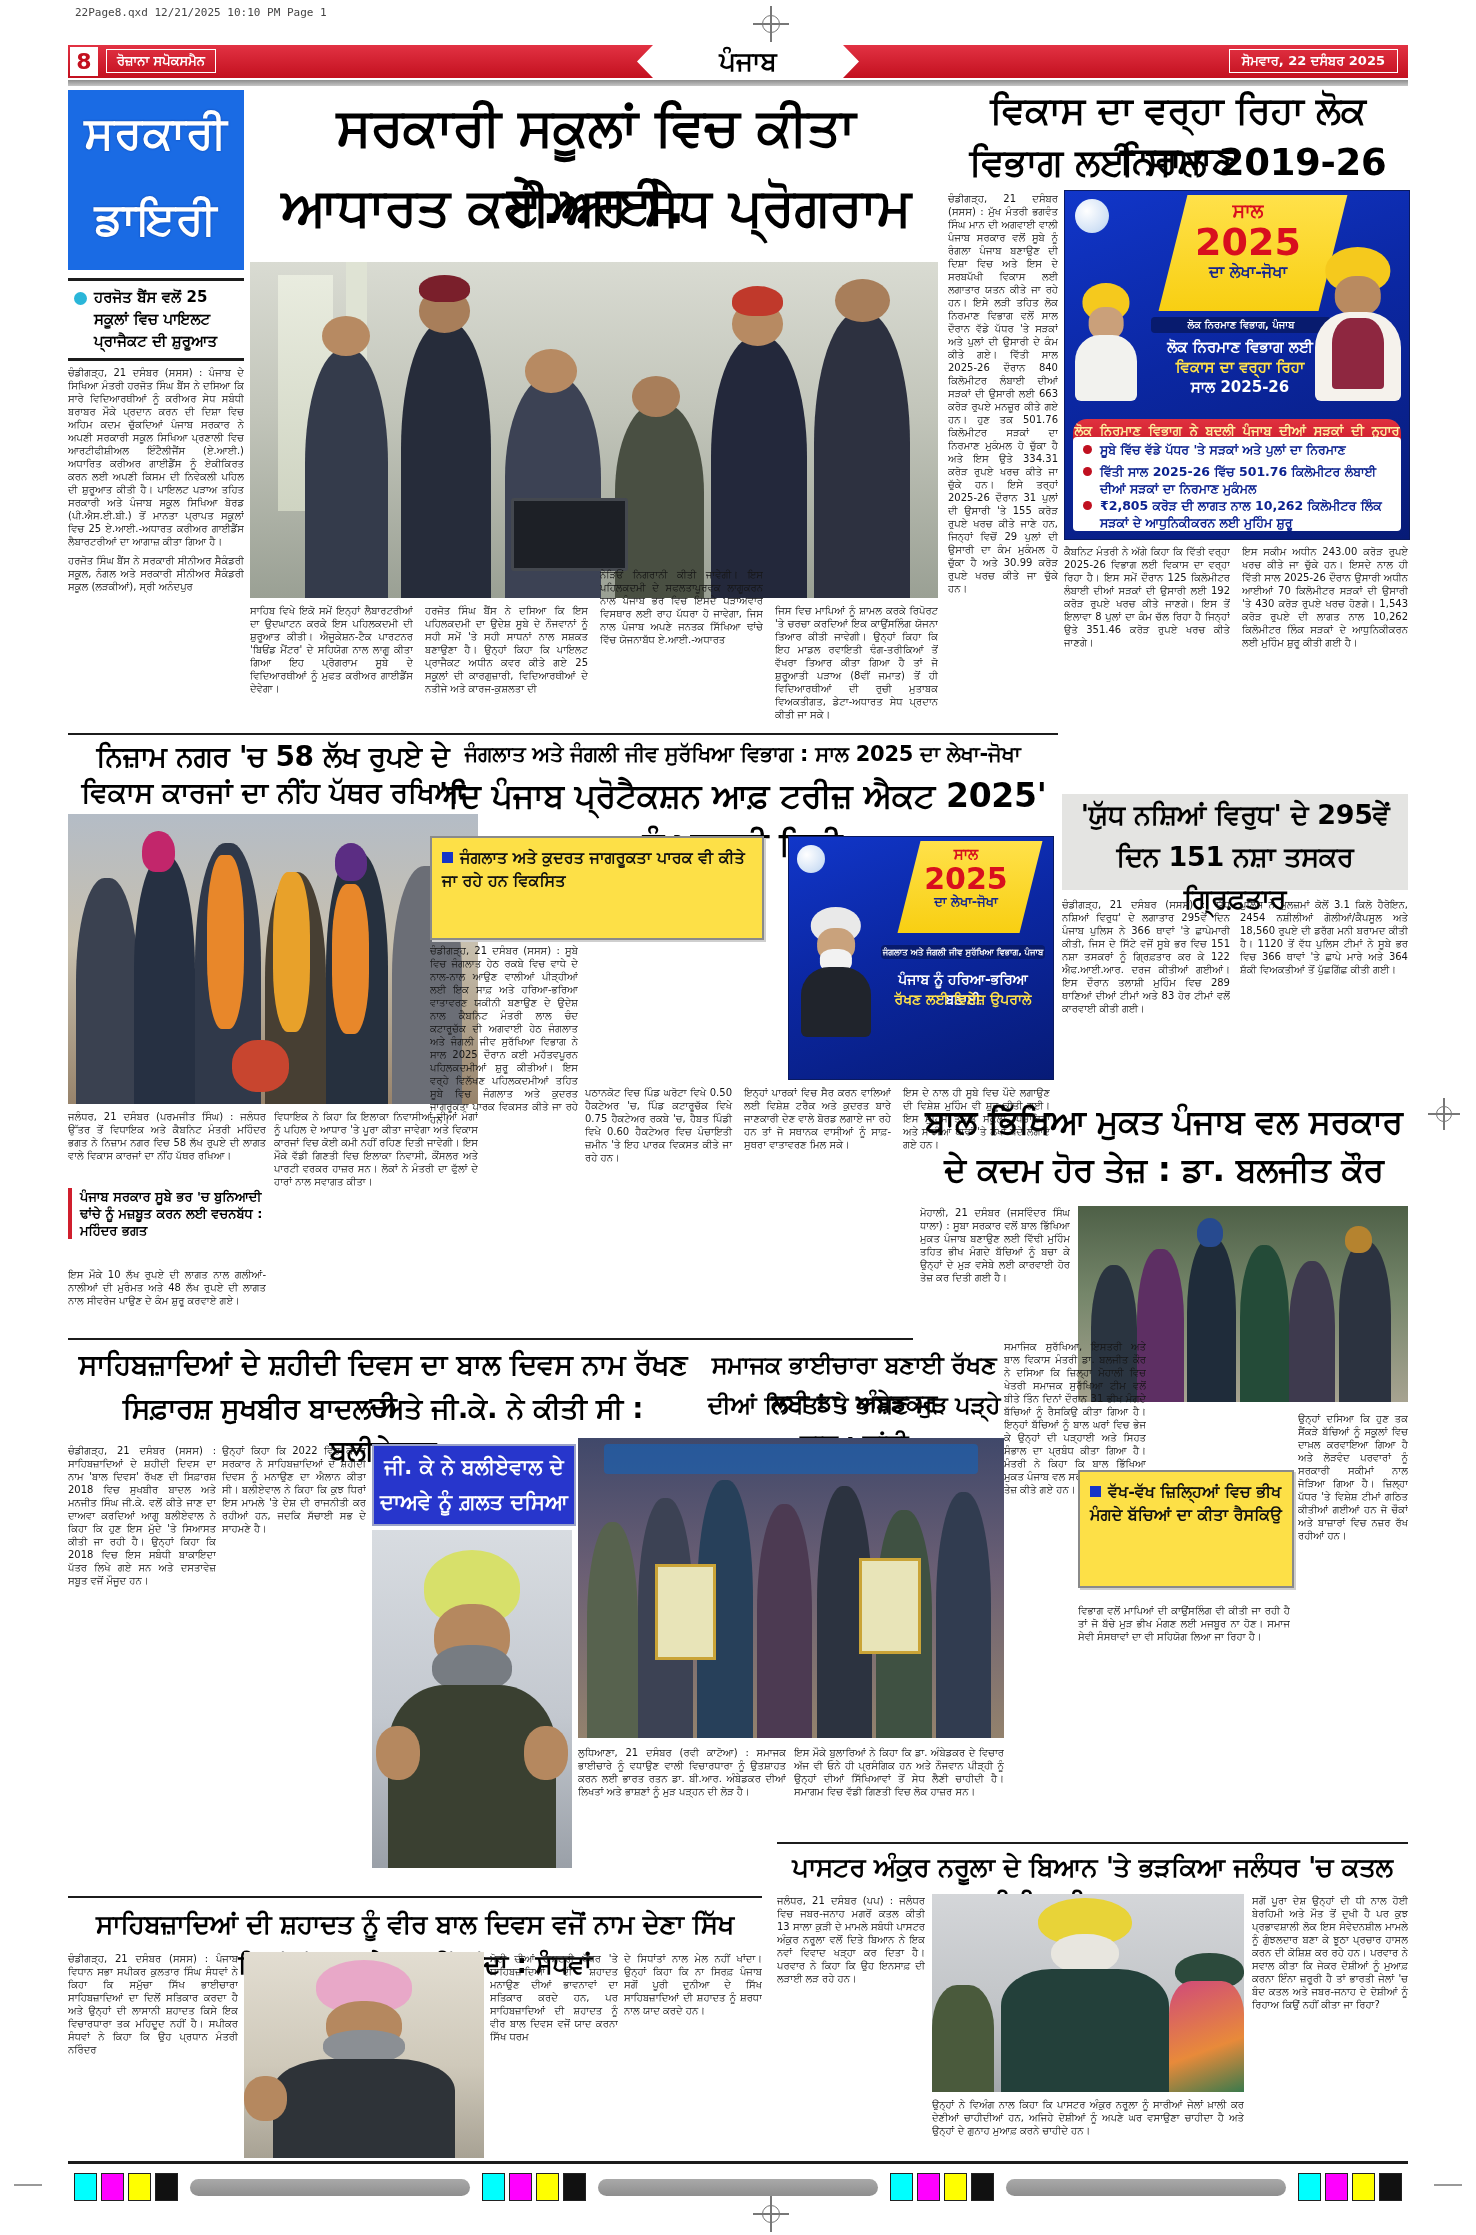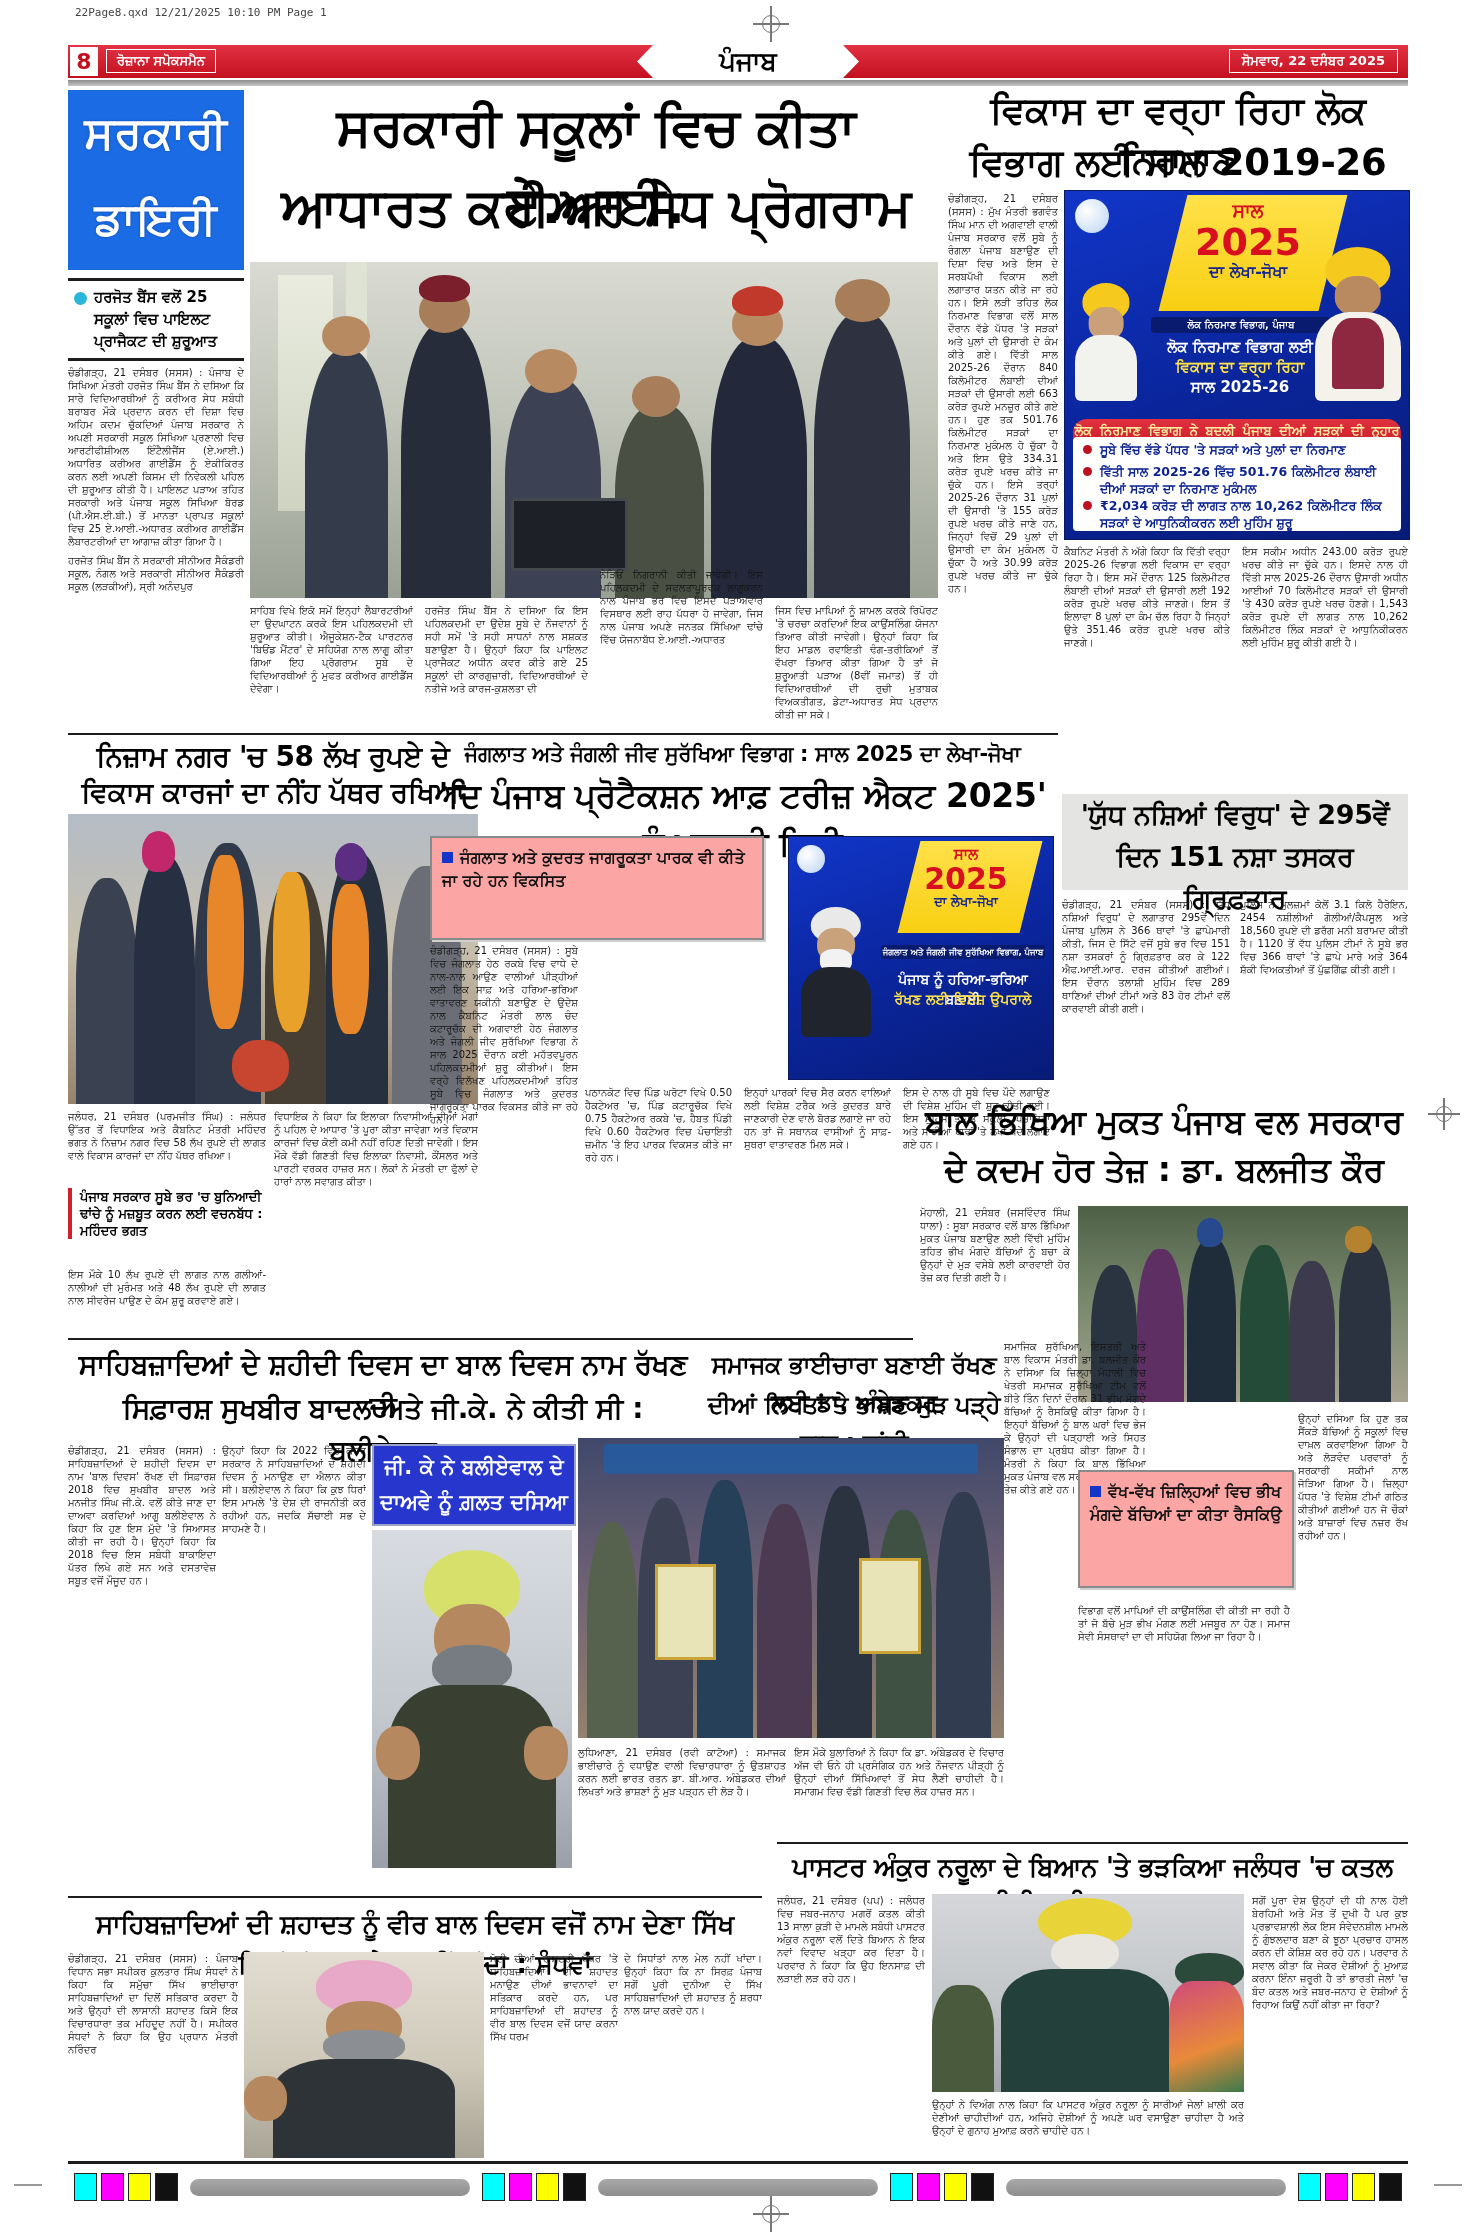--- a/index.html
+++ b/index.html
@@ -23,21 +23,21 @@
   .mdate{position:absolute;right:10px;top:4px;height:22px;border:1px solid #fff;color:#fff;
          font-weight:700;font-size:13px;line-height:22px;padding:0 12px;}
   .secttl{font-weight:900;font-size:26px;color:#000;line-height:33px;}
   .graybar{background:linear-gradient(180deg,#8d8d8d,#c6c6c6);}
   
   .bluebox{background:#1a6be4;color:#fff;font-weight:800;text-align:center;}
   .bluebox div{font-size:44px;line-height:86px;letter-spacing:1px;text-shadow:0 0 2px #0b3fa0;}
   .dot{width:13px;height:13px;border-radius:50%;background:#2ab6d9;}
   .bullettxt{font-size:15px;line-height:22px;font-weight:800;color:#000;}
   
-  .subbox{border:2px solid #8a8a8a;background:#fca5a5;box-shadow:2px 2px 0 #cfcfcf;padding:8px 10px 6px 10px;}
+  .subbox{border:2px solid #8a8a8a;background:#fde047;box-shadow:2px 2px 0 #cfcfcf;padding:8px 10px 6px 10px;}
   .subbox .sq{display:inline-block;width:11px;height:11px;background:#1535c8;margin-right:7px;}
   .subbox .t{font-size:16px;line-height:23px;font-weight:800;color:#111;}
   .graybox{background:#e4e4e2;}
   .bluehl{background:#2736cc;border:2px solid #9aa2c8;color:#fff;font-weight:800;text-align:center;}
   .quote{border-left:4px solid #d01f2d;padding-left:8px;font-weight:800;font-size:13px;line-height:17px;color:#000;}
   
   .ad{background:linear-gradient(160deg,#1136c9 0%,#0b27a2 45%,#071b77 100%);border:1px solid #0a1a60;overflow:hidden;}
   .ribbon{position:absolute;background:linear-gradient(180deg,#ffe14a,#f8cf12);transform:skewX(-14deg);}
   .rt1{color:#d80f1e;font-weight:900;}
   .rt2{color:#d80f1e;font-weight:900;}
@@ -164,21 +164,21 @@
     <div class="abul" style="left:16px;top:250px;width:314px;">
       <span class="bdot"></span>
       <span class="btx">ਸੂਬੇ ਵਿੱਚ ਵੱਡੇ ਪੱਧਰ 'ਤੇ ਸੜਕਾਂ ਅਤੇ ਪੁਲਾਂ ਦਾ ਨਿਰਮਾਣ</span>
     </div>
     <div class="abul" style="left:16px;top:272px;width:314px;">
       <span class="bdot"></span>
       <span class="btx">ਵਿੱਤੀ ਸਾਲ 2025-26 ਵਿੱਚ 501.76 ਕਿਲੋਮੀਟਰ ਲੰਬਾਈ ਦੀਆਂ ਸੜਕਾਂ ਦਾ ਨਿਰਮਾਣ ਮੁਕੰਮਲ</span>
     </div>
     <div class="abul" style="left:16px;top:306px;width:314px;">
       <span class="bdot"></span>
-      <span class="btx">₹2,034 ਕਰੋੜ ਦੀ ਲਾਗਤ ਨਾਲ 10,262 ਕਿਲੋਮੀਟਰ ਲਿੰਕ ਸੜਕਾਂ ਦੇ ਆਧੁਨਿਕੀਕਰਨ ਲਈ ਮੁਹਿੰਮ ਸ਼ੁਰੂ</span>
+      <span class="btx">₹2,805 ਕਰੋੜ ਦੀ ਲਾਗਤ ਨਾਲ 10,262 ਕਿਲੋਮੀਟਰ ਲਿੰਕ ਸੜਕਾਂ ਦੇ ਆਧੁਨਿਕੀਕਰਨ ਲਈ ਮੁਹਿੰਮ ਸ਼ੁਰੂ</span>
     </div>
   </div>
   <div class="abs bt" style="left:1064px;top:545px;width:166px;height:185px;">ਕੈਬਨਿਟ ਮੰਤਰੀ ਨੇ ਅੱਗੇ ਕਿਹਾ ਕਿ ਵਿੱਤੀ ਵਰ੍ਹਾ 2025-26 ਵਿਭਾਗ ਲਈ ਵਿਕਾਸ ਦਾ ਵਰ੍ਹਾ ਰਿਹਾ ਹੈ। ਇਸ ਸਮੇਂ ਦੌਰਾਨ 125 ਕਿਲੋਮੀਟਰ ਲੰਬਾਈ ਦੀਆਂ ਸੜਕਾਂ ਦੀ ਉਸਾਰੀ ਲਈ 192 ਕਰੋੜ ਰੁਪਏ ਖਰਚ ਕੀਤੇ ਜਾਣਗੇ। ਇਸ ਤੋਂ ਇਲਾਵਾ 8 ਪੁਲਾਂ ਦਾ ਕੰਮ ਚੱਲ ਰਿਹਾ ਹੈ ਜਿਨ੍ਹਾਂ ਉਤੇ 351.46 ਕਰੋੜ ਰੁਪਏ ਖਰਚ ਕੀਤੇ ਜਾਣਗੇ।</div>
   <div class="abs bt" style="left:1242px;top:545px;width:166px;height:185px;">ਇਸ ਸਕੀਮ ਅਧੀਨ 243.00 ਕਰੋੜ ਰੁਪਏ ਖਰਚ ਕੀਤੇ ਜਾ ਚੁੱਕੇ ਹਨ। ਇਸਦੇ ਨਾਲ ਹੀ ਵਿੱਤੀ ਸਾਲ 2025-26 ਦੌਰਾਨ ਉਸਾਰੀ ਅਧੀਨ ਆਈਆਂ 70 ਕਿਲੋਮੀਟਰ ਸੜਕਾਂ ਦੀ ਉਸਾਰੀ 'ਤੇ 430 ਕਰੋੜ ਰੁਪਏ ਖਰਚ ਹੋਣਗੇ। 1,543 ਕਰੋੜ ਰੁਪਏ ਦੀ ਲਾਗਤ ਨਾਲ 10,262 ਕਿਲੋਮੀਟਰ ਲਿੰਕ ਸੜਕਾਂ ਦੇ ਆਧੁਨਿਕੀਕਰਨ ਲਈ ਮੁਹਿੰਮ ਸ਼ੁਰੂ ਕੀਤੀ ਗਈ ਹੈ।</div>
 
   <div class="abs rule" style="left:68px;top:733px;width:990px;height:2px;"></div>
 
   <div class="abs hl ctr" style="left:68px;top:739px;width:410px;font-size:28px;line-height:36px;">ਨਿਜ਼ਾਮ ਨਗਰ 'ਚ 58 ਲੱਖ ਰੁਪਏ ਦੇ</div>
   <div class="abs hl ctr" style="left:68px;top:775px;width:410px;font-size:28px;line-height:36px;">ਵਿਕਾਸ ਕਾਰਜਾਂ ਦਾ ਨੀਂਹ ਪੱਥਰ ਰਖਿਆ</div>
   <div class="photo" style="left:68px;top:814px;width:410px;height:290px;background:linear-gradient(180deg,#b4bcc6 0%,#c8c0ae 45%,#97836b 100%);">

